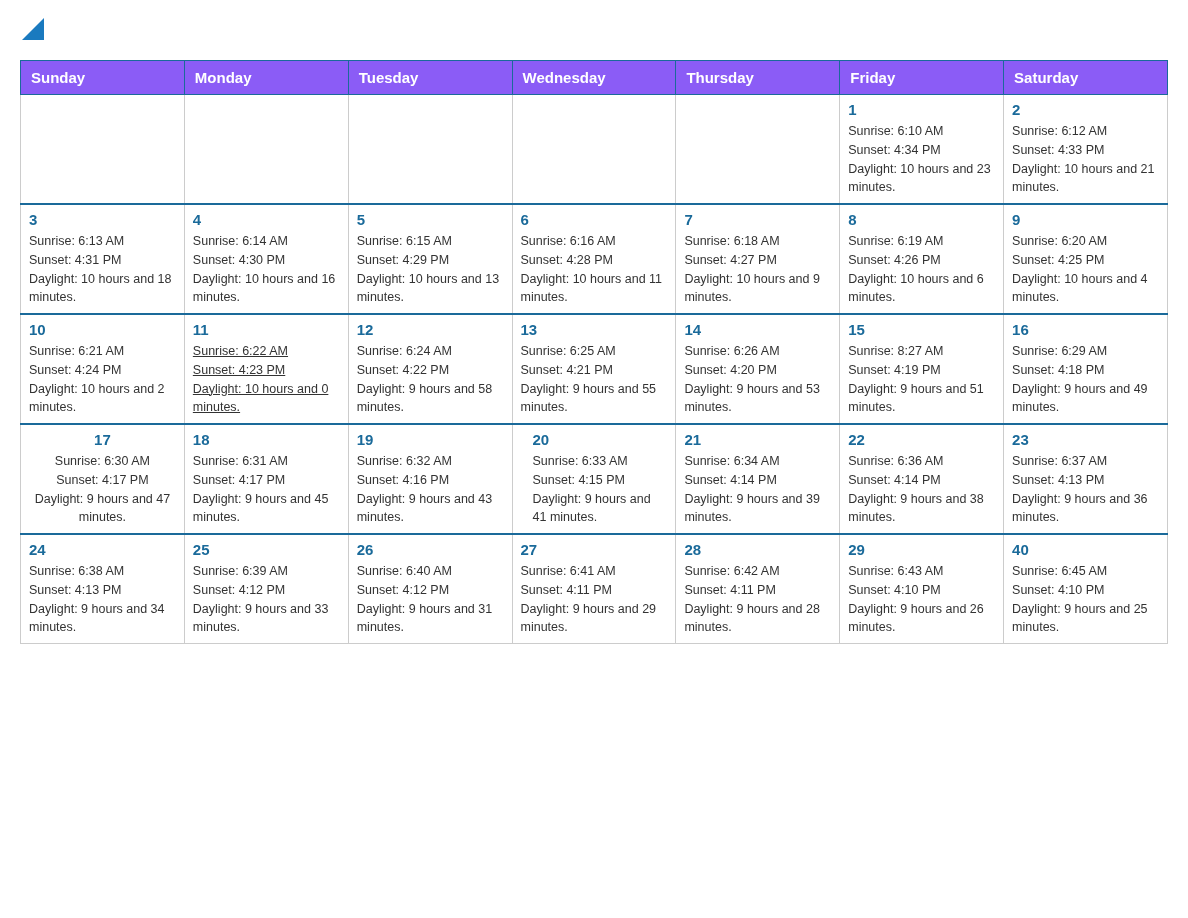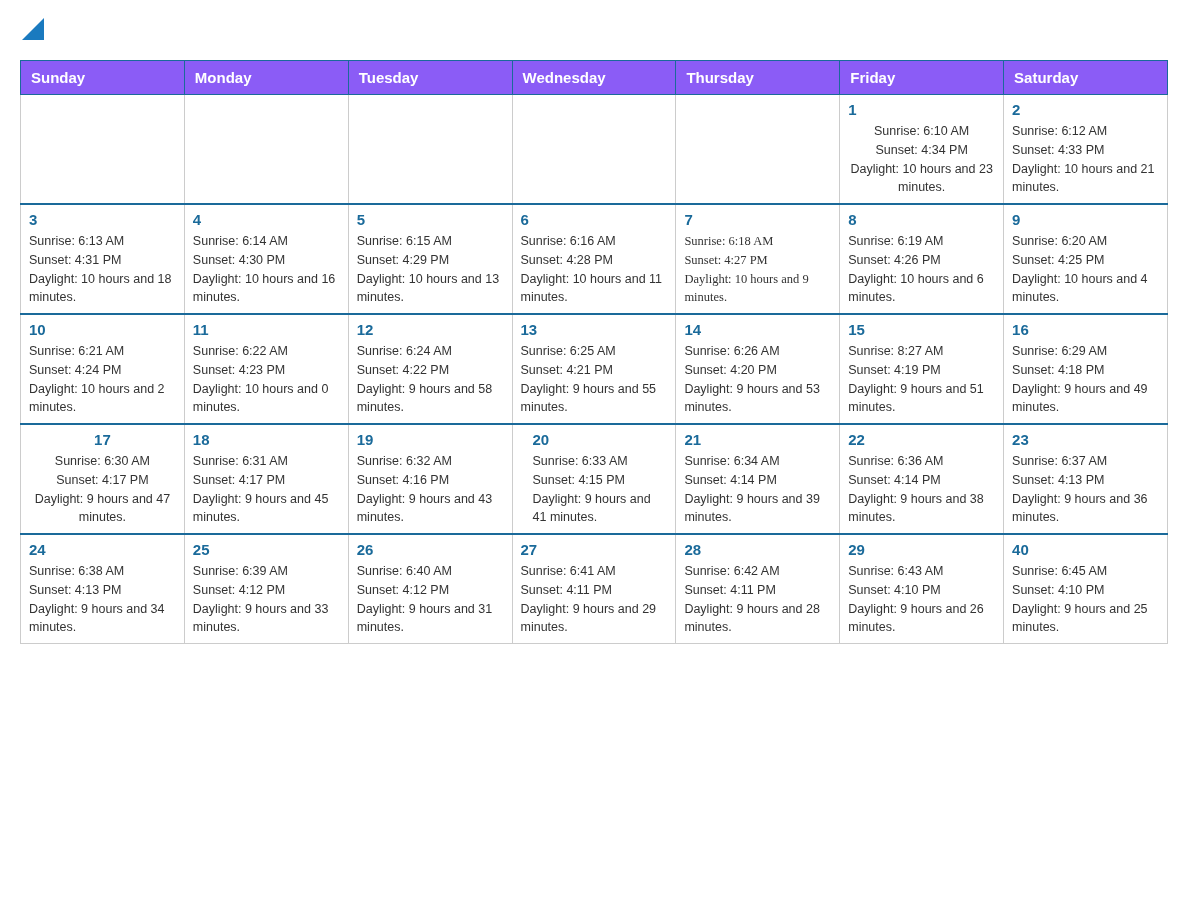--- a/index.html
+++ b/index.html
@@ -127,21 +127,21 @@
   </thead>
   <tbody id="calendar-body">
   <tr>
         <td class="empty-cell" style="border-top: 1px solid rgb(204, 204, 204);"></td>
         <td class="empty-cell" style="border-top: 1px solid rgb(204, 204, 204);"></td>
         <td class="empty-cell" style="border-top: 1px solid rgb(204, 204, 204);"></td>
         <td class="empty-cell" style="border-top: 1px solid rgb(204, 204, 204);"></td>
         <td class="empty-cell" style="border-top: 1px solid rgb(204, 204, 204);"></td>
         <td style="border-top: 1px solid rgb(204, 204, 204);">
           <span class="day-number">1</span>
-          <div class="day-info" style="white-space: pre-line; text-align: center;">Sunrise: 6:10 AM
+          <div class="day-info" style="white-space: pre-line;">Sunrise: 6:10 AM
 Sunset: 4:34 PM
 Daylight: 10 hours and 23 minutes.</div>
         </td>
         <td style="border-top: 1px solid rgb(204, 204, 204);">
           <span class="day-number">2</span>
           <div class="day-info" style="white-space: pre-line;">Sunrise: 6:12 AM
 Sunset: 4:33 PM
 Daylight: 10 hours and 21 minutes.</div>
         </td>
       </tr>
@@ -165,21 +165,21 @@
 Daylight: 10 hours and 13 minutes.</div>
         </td>
         <td style="border-top: 2px solid rgb(26, 106, 154);">
           <span class="day-number">6</span>
           <div class="day-info" style="white-space: pre-line;">Sunrise: 6:16 AM
 Sunset: 4:28 PM
 Daylight: 10 hours and 11 minutes.</div>
         </td>
         <td style="border-top: 2px solid rgb(26, 106, 154);">
           <span class="day-number">7</span>
-          <div class="day-info" style="white-space: pre-line; font-family: Liberation Serif, serif;">Sunrise: 6:18 AM
+          <div class="day-info" style="white-space: pre-line;">Sunrise: 6:18 AM
 Sunset: 4:27 PM
 Daylight: 10 hours and 9 minutes.</div>
         </td>
         <td style="border-top: 2px solid rgb(26, 106, 154);">
           <span class="day-number">8</span>
           <div class="day-info" style="white-space: pre-line;">Sunrise: 6:19 AM
 Sunset: 4:26 PM
 Daylight: 10 hours and 6 minutes.</div>
         </td>
         <td style="border-top: 2px solid rgb(26, 106, 154);">
@@ -191,21 +191,21 @@
       </tr>
       <tr>
         <td style="border-top: 2px solid rgb(26, 106, 154);">
           <span class="day-number">10</span>
           <div class="day-info" style="white-space: pre-line;">Sunrise: 6:21 AM
 Sunset: 4:24 PM
 Daylight: 10 hours and 2 minutes.</div>
         </td>
         <td style="border-top: 2px solid rgb(26, 106, 154);">
           <span class="day-number">11</span>
-          <div class="day-info" style="white-space: pre-line;">Sunrise: 6:22 AM
+          <div class="day-info" style="white-space: pre-line; text-decoration: underline;">Sunrise: 6:22 AM
 Sunset: 4:23 PM
 Daylight: 10 hours and 0 minutes.</div>
         </td>
         <td style="border-top: 2px solid rgb(26, 106, 154);">
           <span class="day-number">12</span>
           <div class="day-info" style="white-space: pre-line;">Sunrise: 6:24 AM
 Sunset: 4:22 PM
 Daylight: 9 hours and 58 minutes.</div>
         </td>
         <td style="border-top: 2px solid rgb(26, 106, 154);">

